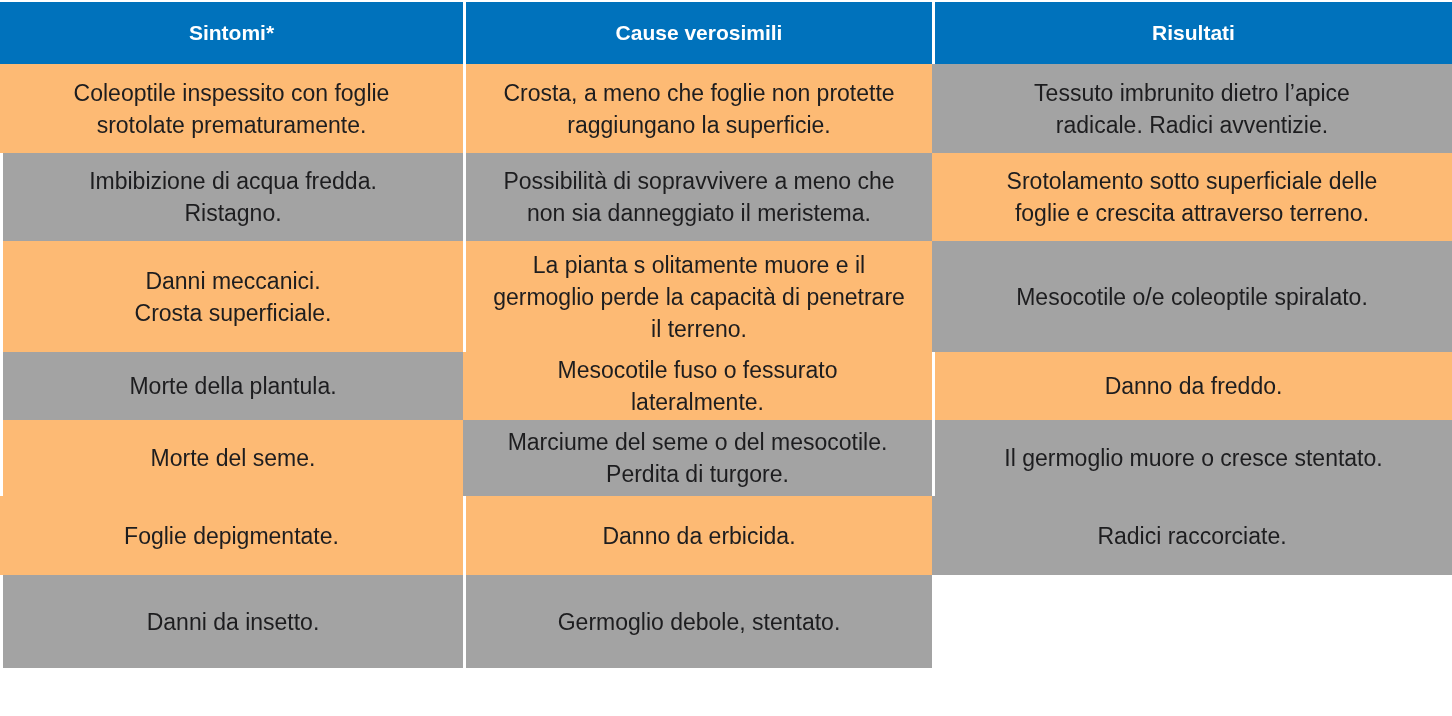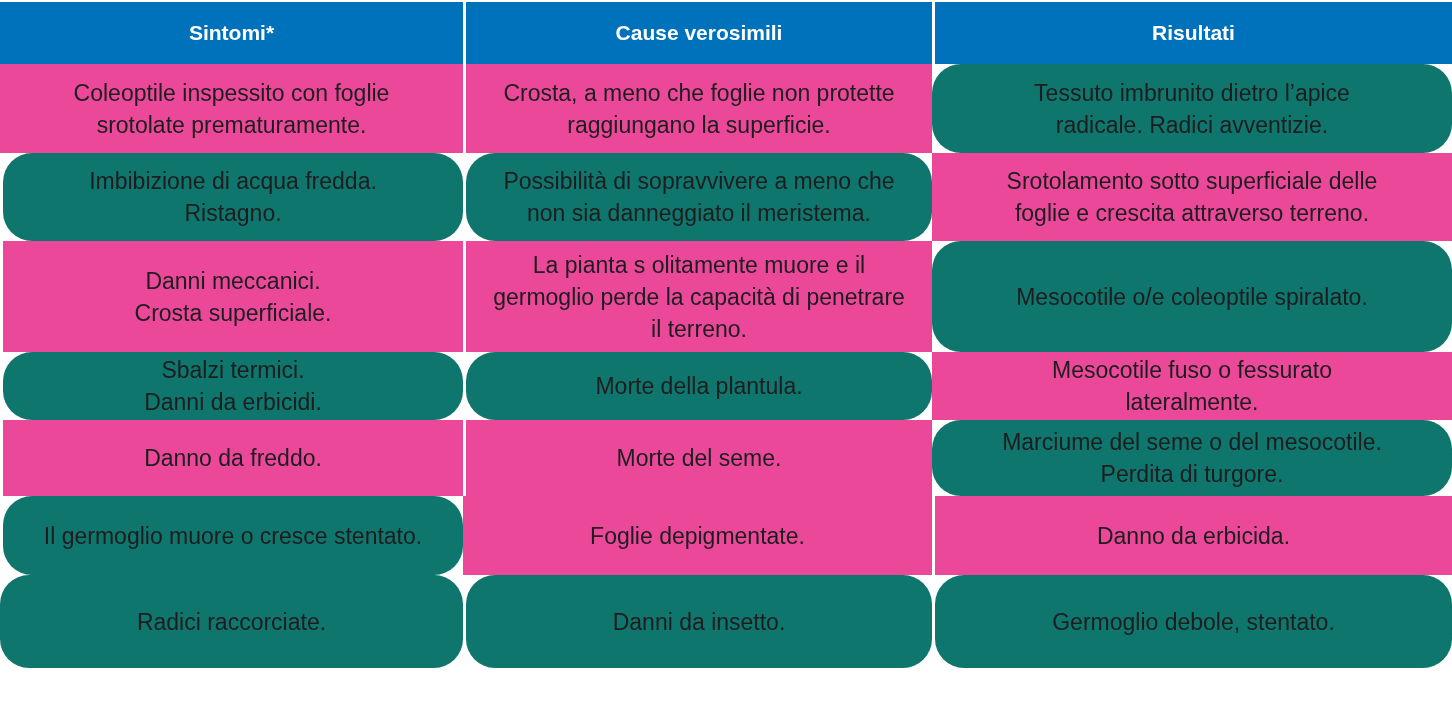--- a/index.html
+++ b/index.html
@@ -14,22 +14,22 @@
   .cell {
     display: flex; align-items: center; justify-content: center;
     text-align: center; box-sizing: border-box;
     font-size: 23px; line-height: 32px; color: #1d1d1f;
     padding: 0 6px; white-space: pre-line;
   }
   .cell.c1 { margin-left: 0; }
   .cell.c2 { margin-left: 3px; }
   .cell.c3 { margin-left: 3px; }
   .hdr { background: #0072bc; color: #ffffff; font-weight: bold; font-size: 21px; }
-  .gray { background: #0f766e; border-radius: 29px; }
-  .white { background: #ec4899; }
+  .gray { background: #a3a3a3; }
+  .white { background: #fdba74; }
 </style>
 </head>
 <body>
 
 <div class="table">
 
   <div class="cell c1 hdr">Sintomi*</div>
   <div class="cell c2 hdr">Cause verosimili</div>
   <div class="cell c3 hdr">Risultati</div>
 
@@ -47,22 +47,20 @@
 
   <div class="cell c1 white">Srotolamento sotto superficiale delle
 foglie e crescita attraverso terreno.</div>
   <div class="cell c2 white">Danni meccanici.
 Crosta superficiale.</div>
   <div class="cell c3 white">La pianta s olitamente muore e il
 germoglio perde la capacità di penetrare
 il terreno.</div>
 
   <div class="cell c1 gray">Mesocotile o/e coleoptile spiralato.</div>
-  <div class="cell c2 gray">Sbalzi termici.
-Danni da erbicidi.</div>
   <div class="cell c3 gray">Morte della plantula.</div>
 
   <div class="cell c1 white">Mesocotile fuso o fessurato
 lateralmente.</div>
   <div class="cell c2 white">Danno da freddo.</div>
   <div class="cell c3 white">Morte del seme.</div>
 
   <div class="cell c1 gray">Marciume del seme o del mesocotile.
 Perdita di turgore.</div>
   <div class="cell c3 gray">Il germoglio muore o cresce stentato.</div>

